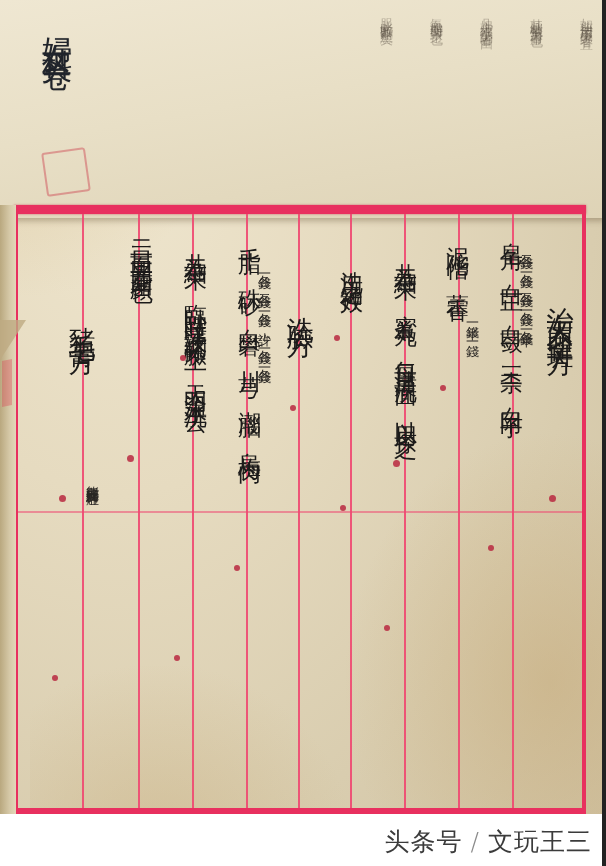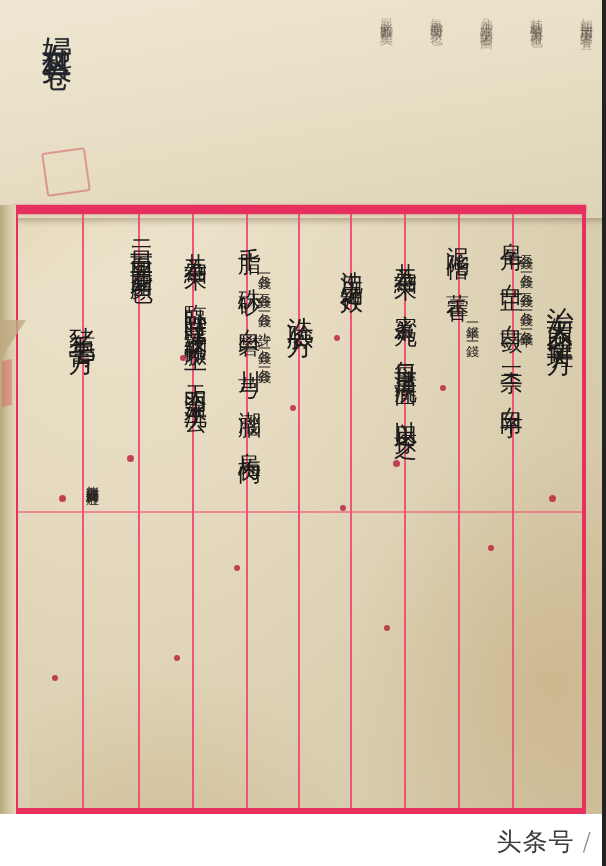--- a/index.html
+++ b/index.html
@@ -316,16 +316,17 @@
   </div>
 
   <div class="page-edge-left"></div>
   <div class="spine-mark"></div>
   <div class="corner-dog"></div>
 
   <div class="bottom-bar">
     <div class="watermark">
       <span>头条号</span>
       <span class="sep">/</span>
+      <span>文玩王三</span>
     </div>
   </div>
 
 </div>
 
 </body></html>

